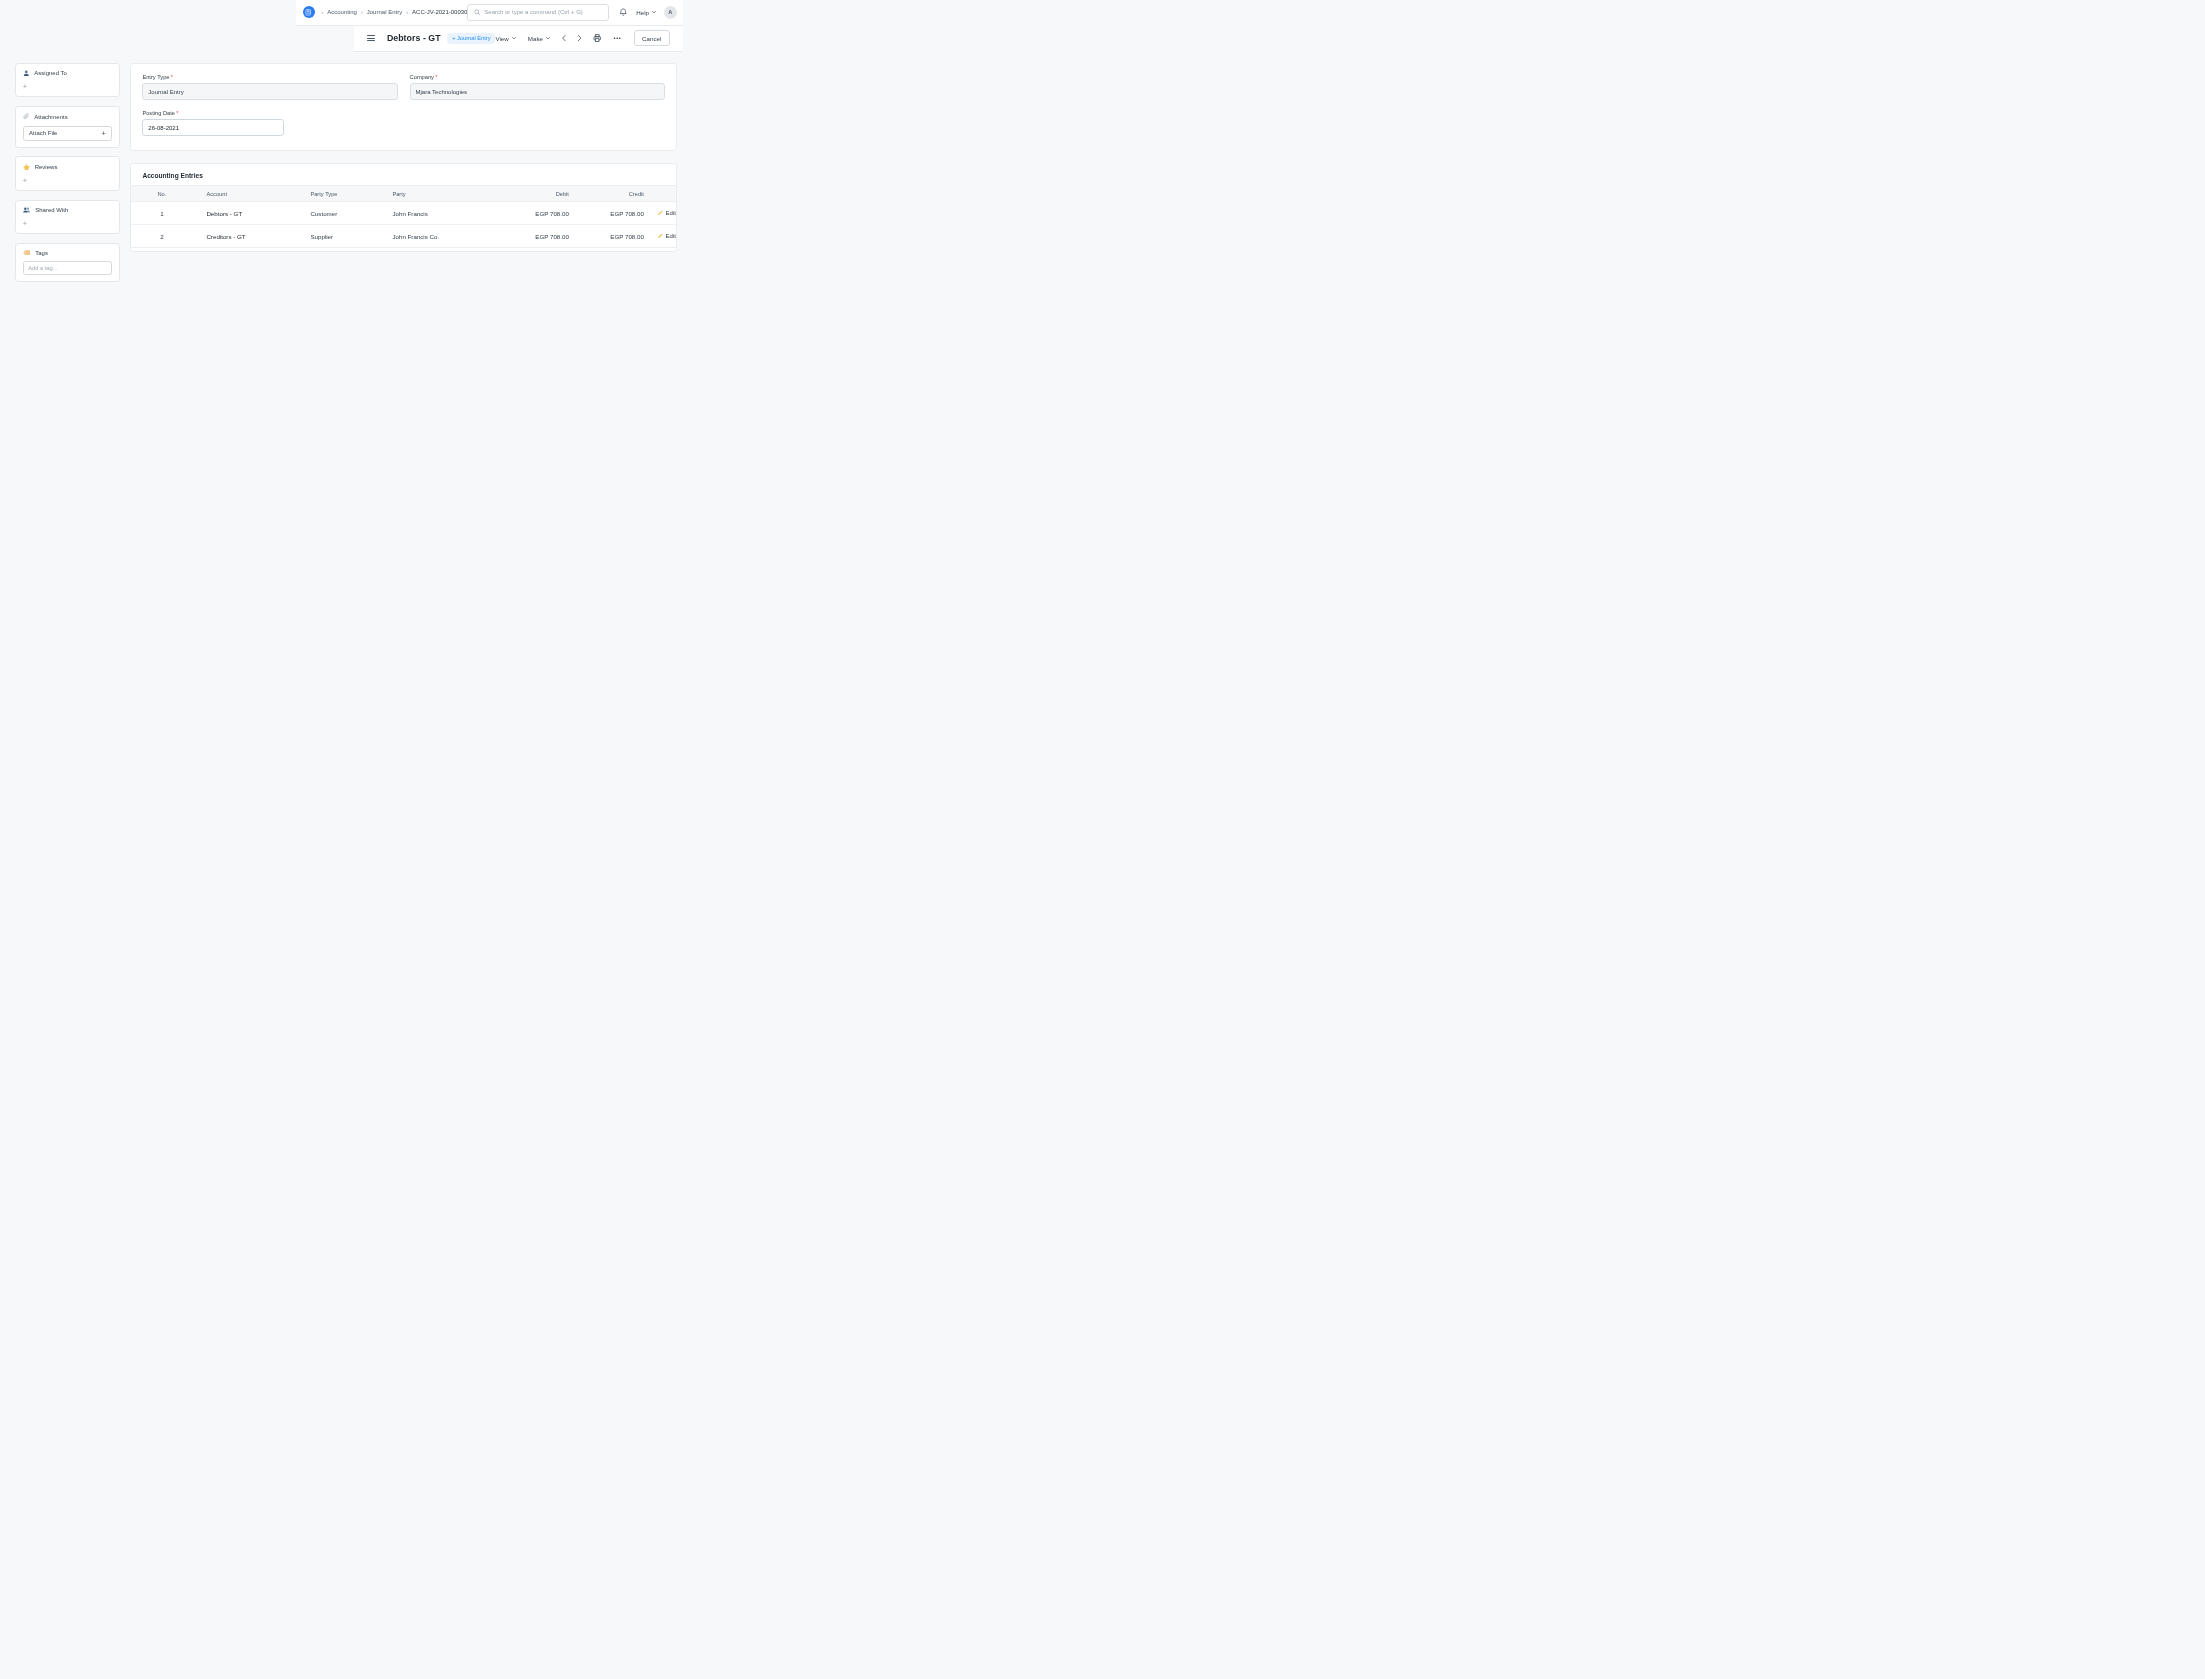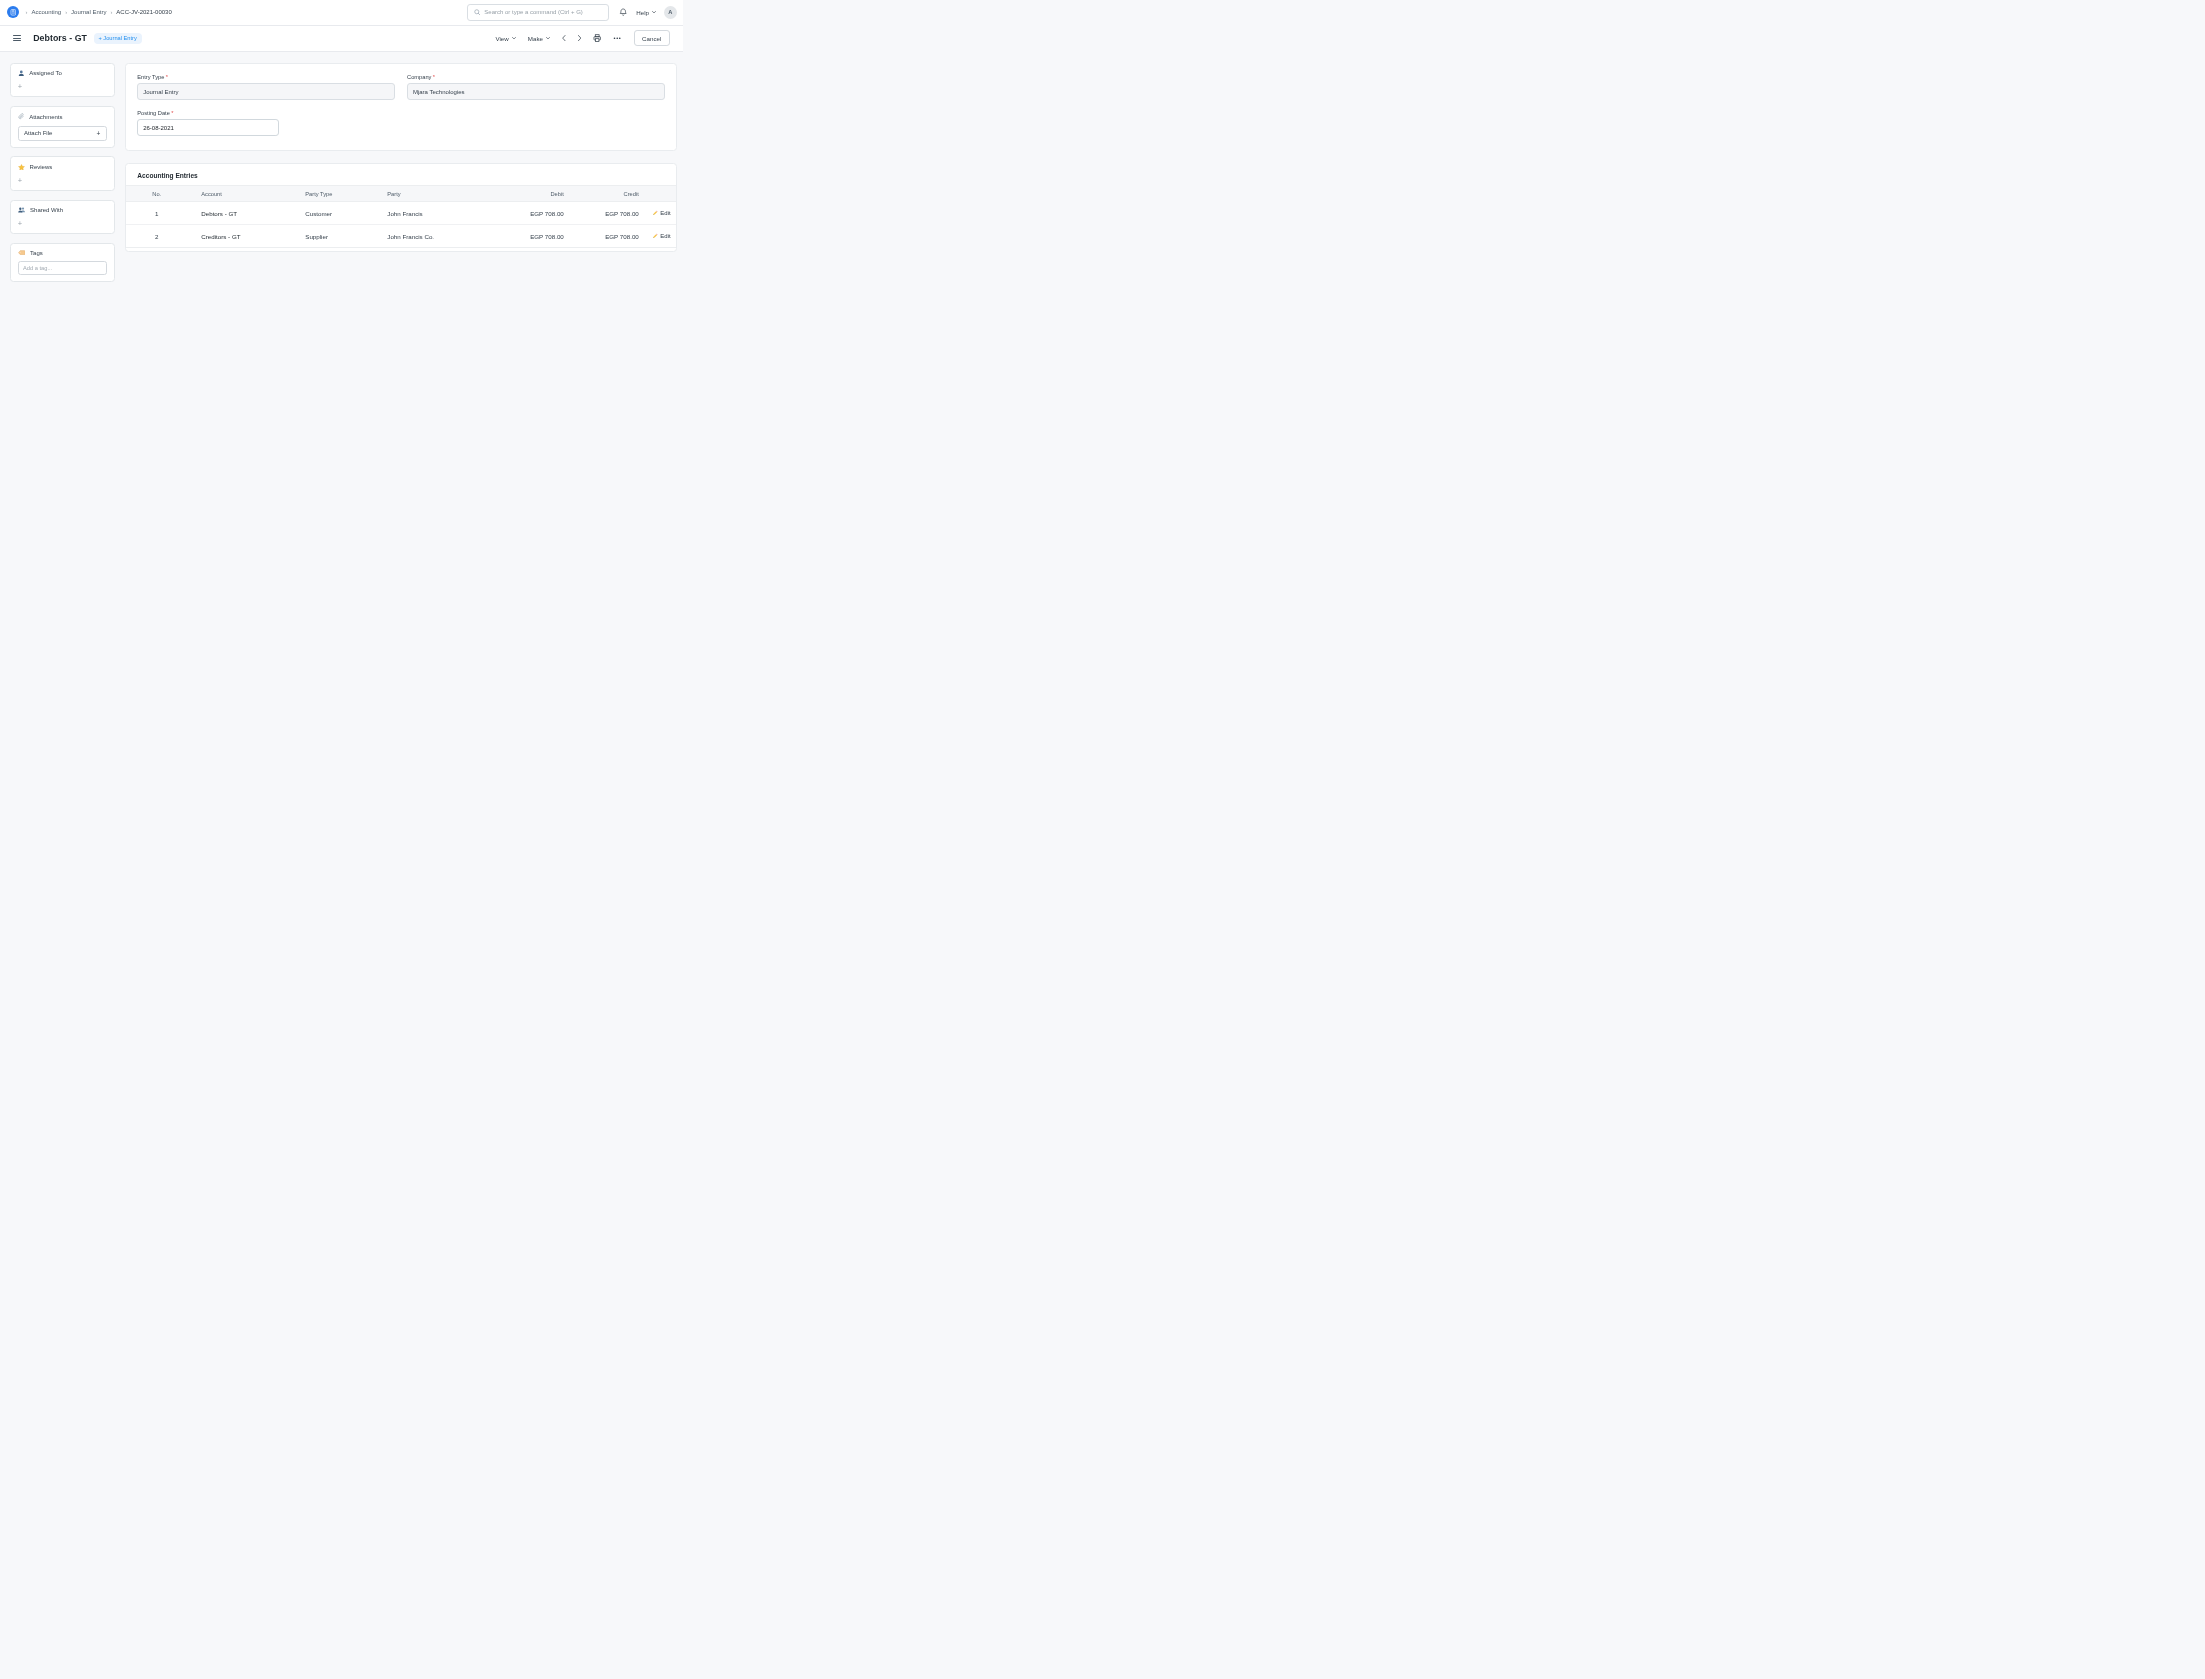--- a/index.html
+++ b/index.html
@@ -2,21 +2,21 @@
 <html style="font-size:7px"><head>
 <meta charset="utf-8">
 <style>
   * { margin:0; padding:0; box-sizing:border-box; }
   html,body { width:683px; height:420px; }
   body {
     font-family:"Liberation Sans","DejaVu Sans",sans-serif;
     background:#f7f8fa; color:#36414c; overflow:hidden;
     -webkit-font-smoothing:antialiased;
   }
-  .app { width:683px; height:420px; display:flex; flex-direction:column; }
+  .app { width:683px; height:420px; display:flex; flex-direction:column;align-items:flex-end; }
 
   
   .navbar {
     height:25.6px; background:#ffffff; border-bottom:0.4px solid #e8eaee;
     display:flex; align-items:center; padding:0 6.2px 0 7px; flex:0 0 auto;
   }
   .logo-circle {
     width:12px; height:12px; border-radius:50%; background:#2b7cee;
     display:flex; align-items:center; justify-content:center; flex:0 0 auto;
   }

